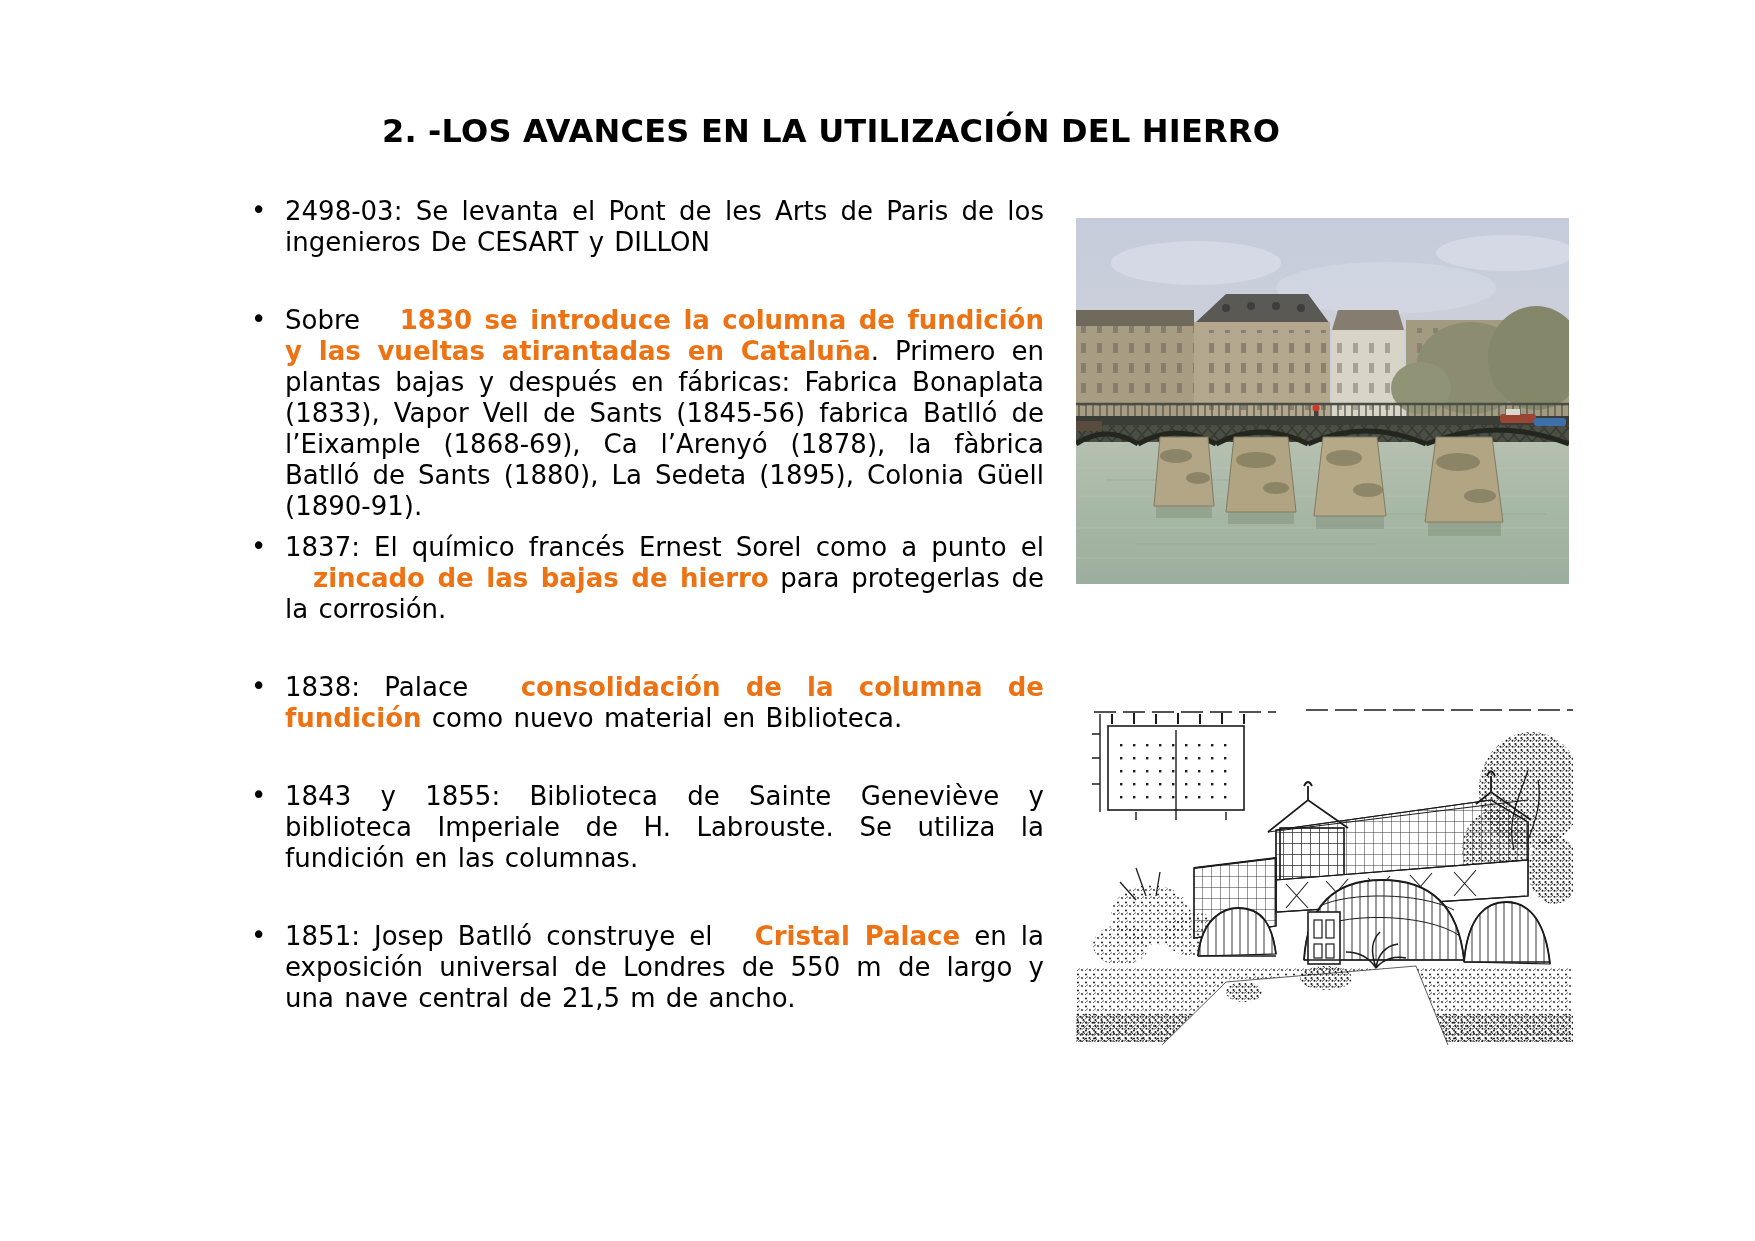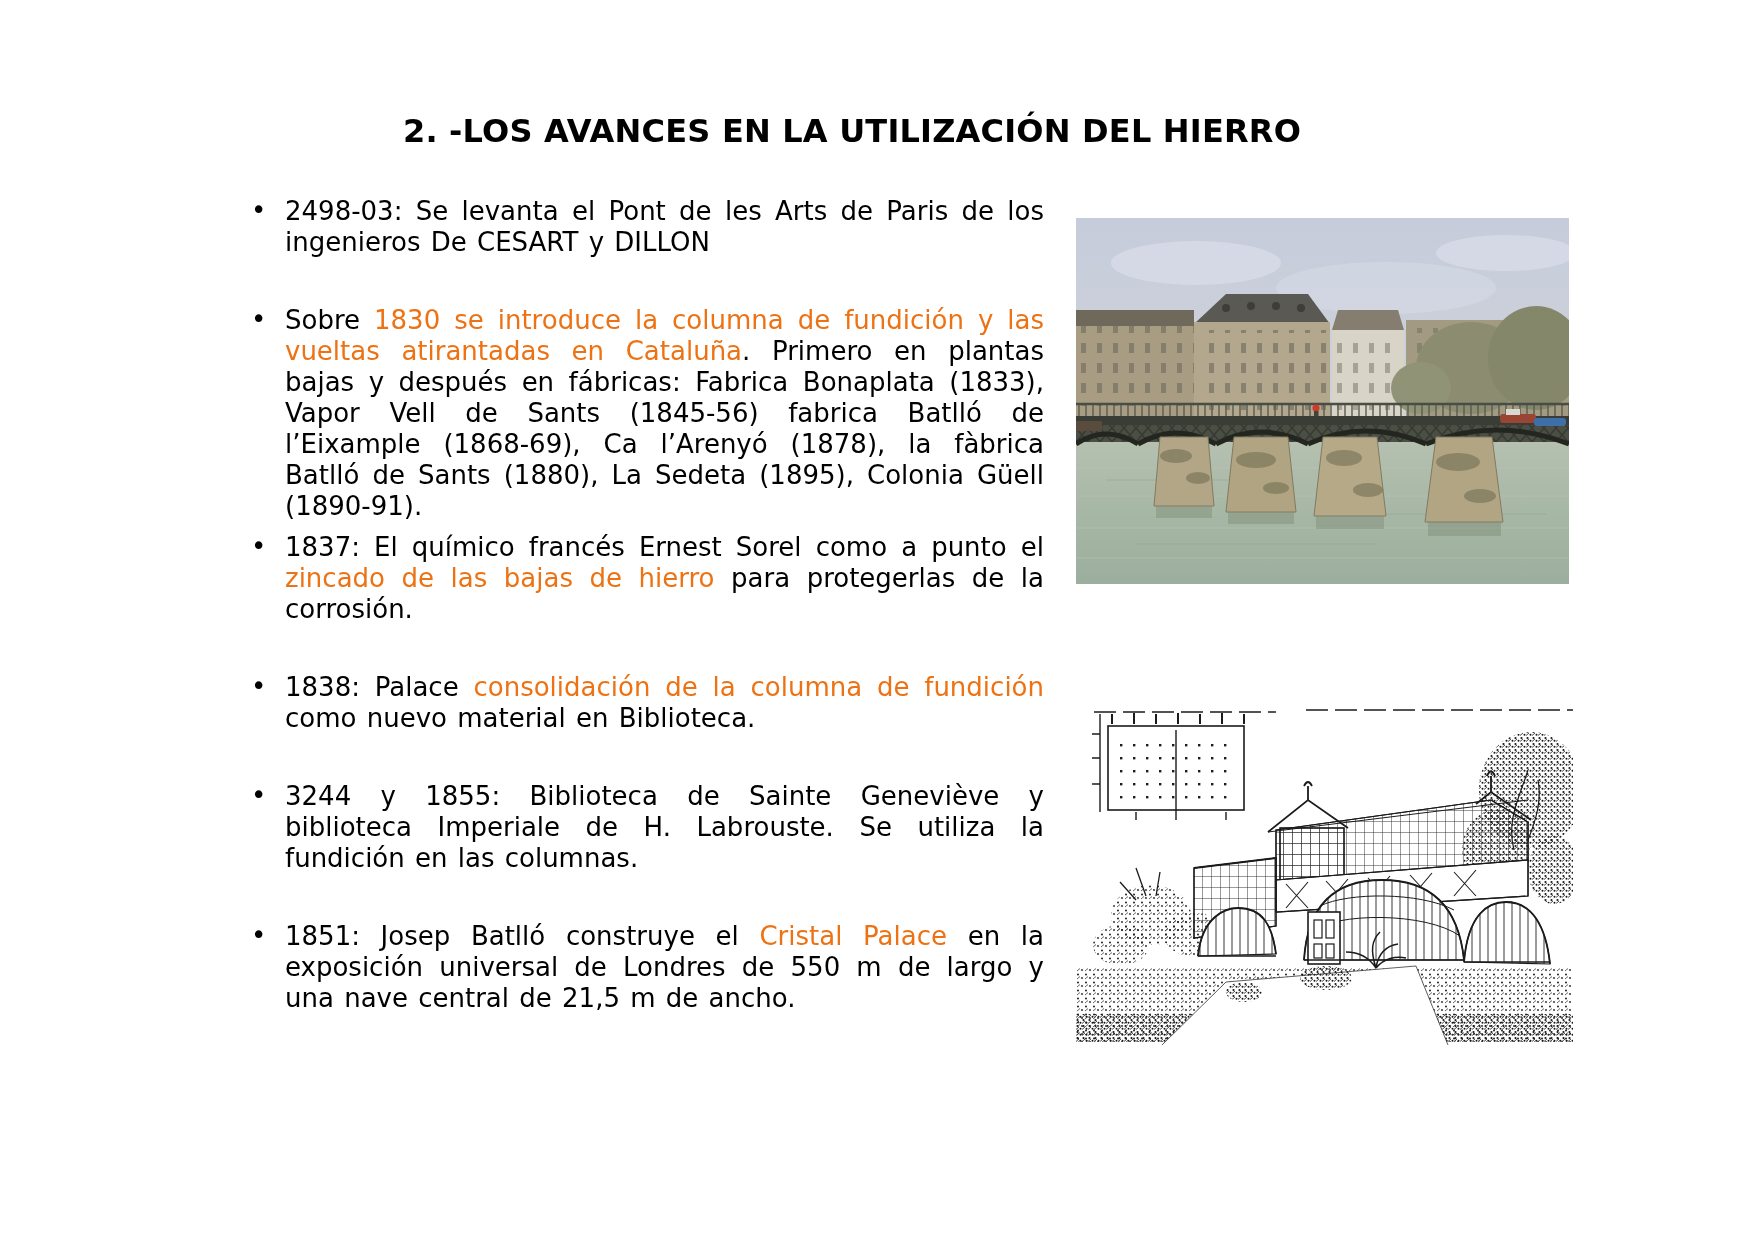--- a/index.html
+++ b/index.html
@@ -2,39 +2,39 @@
 <html style="--accent: #ED7213;"><head>
 <meta charset="utf-8">
 <style>
   html,body{margin:0;padding:0;background:#ffffff;}
   #page{
     position:relative;width:1755px;height:1241px;overflow:hidden;
     background:#ffffff;font-family:"DejaVu Sans",sans-serif;color:#000;
   }
   
   #title{
-    position:absolute;left:152px;top:90px;width:1400px;
+    position:absolute;left:131px;top:90px;width:1400px;
     text-align:center;font-weight:bold;font-size:32px;line-height:40px;
     letter-spacing:.2px;color:#000;
   }
   
   #bullets{
     position:absolute;left:249px;top:196px;width:795px;
     margin:0;padding:0;list-style:none;
     font-size:26px;line-height:31px;word-spacing:2px;
   }
   #bullets li{
     position:relative;padding-left:36px;text-align:justify;
   }
   #bullets li .dot{
     position:absolute;left:2px;top:-1px;text-align:left;word-spacing:0;
   }
   #bullets li.gap-lg{margin-bottom:47px;}
   #bullets li.gap-sm{margin-bottom:10px;}
-  .accent{color:var(--accent,#ED7213);font-weight:normal;}
+  .accent{color:var(--accent,#ED7213);font-weight:bold;margin-left:28px;}
   
   .fig{position:absolute;margin:0;}
   #fig-photo{left:1076px;top:218px;width:493px;height:366px;}
   #fig-engraving{left:1076px;top:700px;width:497px;height:345px;}
   .fig svg{display:block;width:100%;height:100%;}
 </style>
 </head>
 <body>
 
 <div id="page">
@@ -48,21 +48,21 @@
     <li class="gap-sm">
       <span class="dot">•</span><span>Sobre </span><span class="accent">1830 se introduce la columna de fundición y las vueltas atirantadas en Cataluña</span><span>. Primero en plantas bajas y después en fábricas: Fabrica Bonaplata (1833), Vapor Vell de Sants (1845-56) fabrica Batlló de l’Eixample (1868-69), Ca l’Arenyó (1878), la fàbrica Batlló de Sants (1880), La Sedeta (1895), Colonia Güell (1890-91).</span>
     </li>
     <li class="gap-lg">
       <span class="dot">•</span><span>1837: El químico francés Ernest Sorel como a punto el </span><span class="accent">zincado de las bajas de hierro</span><span> para protegerlas de la corrosión.</span>
     </li>
     <li class="gap-lg">
       <span class="dot">•</span><span>1838: Palace </span><span class="accent">consolidación de la columna de fundición</span><span> como nuevo material en Biblioteca.</span>
     </li>
     <li class="gap-lg">
-      <span class="dot">•</span><span>3244 y 1855: Biblioteca de Sainte Geneviève y biblioteca Imperiale de H. Labrouste. Se utiliza la fundición en las columnas.</span>
+      <span class="dot">•</span><span>1843 y 1855: Biblioteca de Sainte Geneviève y biblioteca Imperiale de H. Labrouste. Se utiliza la fundición en las columnas.</span>
     </li>
     <li>
       <span class="dot">•</span><span>1851: Josep Batlló construye el </span><span class="accent">Cristal Palace</span><span> en la exposición universal de Londres de 550 m de largo y una nave central de 21,5 m de ancho.</span>
     </li>
   </ul>
 
   <figure class="fig" id="fig-photo" aria-label="Photograph of the Pont des Arts iron bridge over the Seine in Paris">
     <svg viewBox="0 0 493 366" preserveAspectRatio="none">
       <defs>
         <linearGradient id="sky" x1="0" y1="0" x2="0" y2="1">

